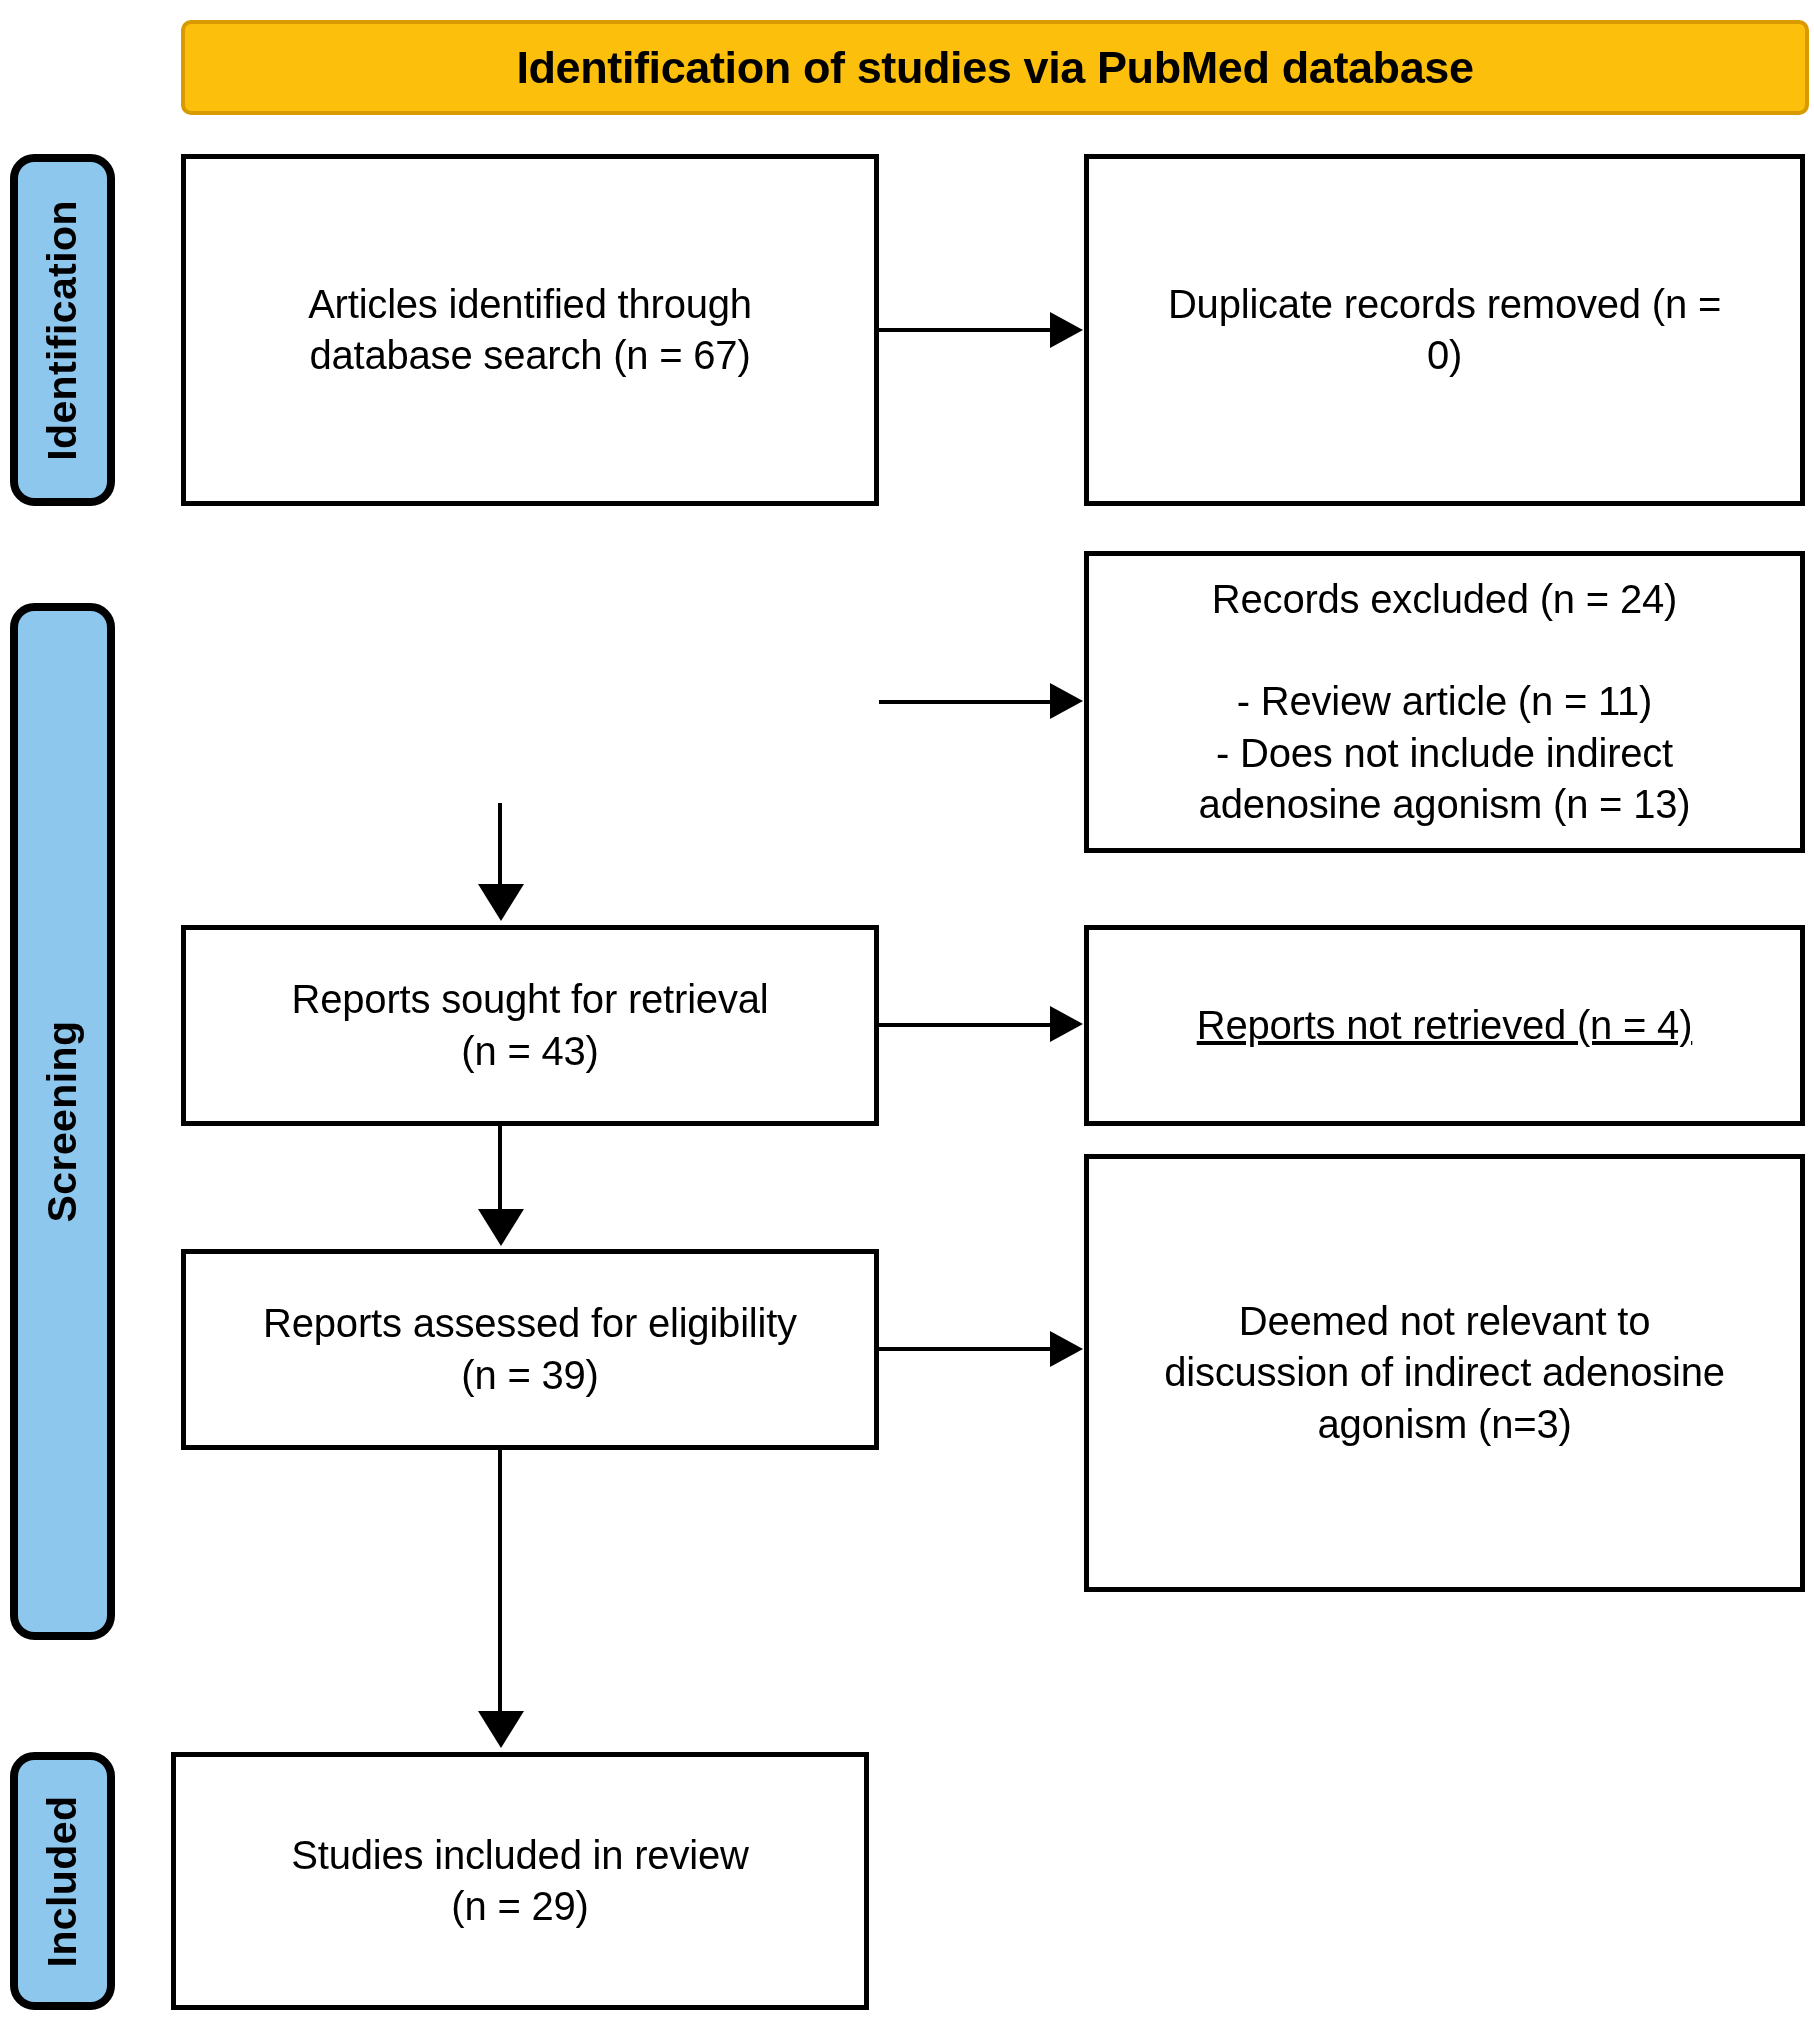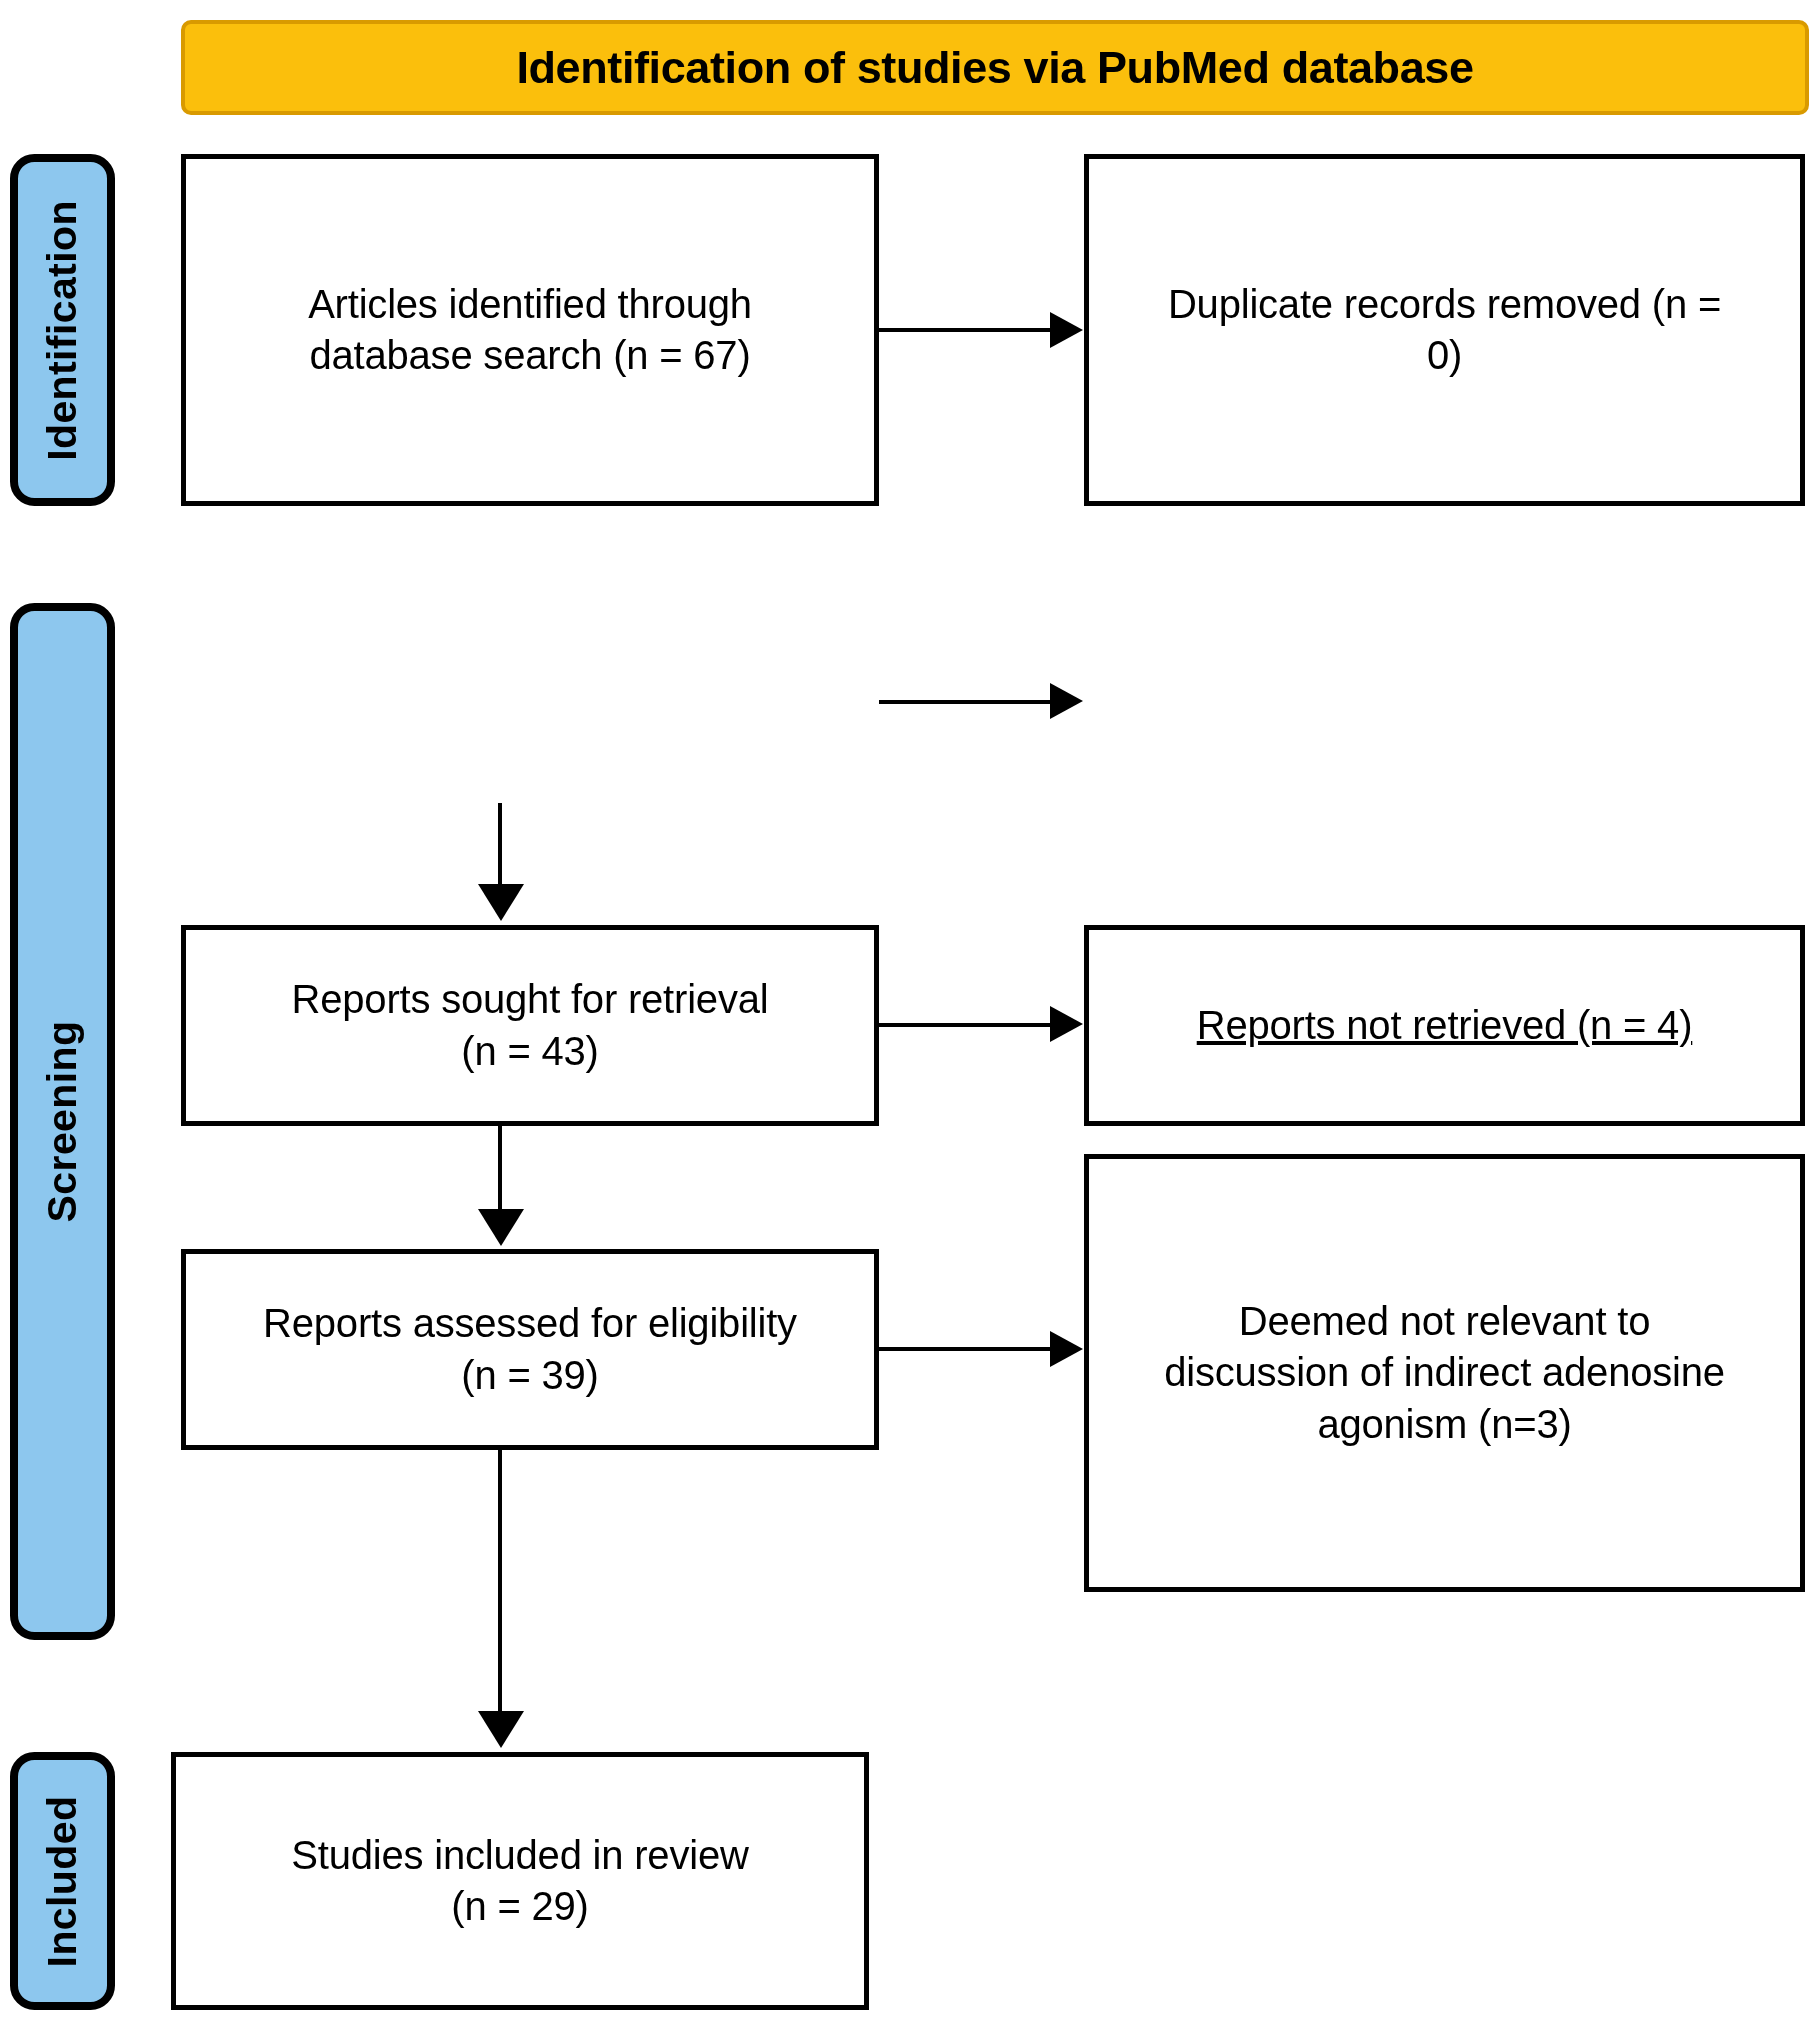--- a/index.html
+++ b/index.html
@@ -174,20 +174,27 @@
   </div>
   <div class="flow-box" id="box-included">
     <span class="box-text">Studies included in review
 (n = 29)</span>
   </div>
 
   <div class="flow-box" id="box-duplicates">
     <span class="box-text">Duplicate records removed (n =
 0)</span>
   </div>
+  <div class="flow-box" id="box-excluded">
+    <span class="box-text">Records excluded (n = 24)
+
+- Review article (n = 11)
+- Does not include indirect
+adenosine agonism (n = 13)</span>
+  </div>
   <div class="flow-box" id="box-not-retrieved">
     <span class="box-text">Reports not retrieved (n = 4)</span>
   </div>
   <div class="flow-box" id="box-not-relevant">
     <span class="box-text">Deemed not relevant to
 discussion of indirect adenosine
 agonism (n=3)</span>
   </div>
 
   <div class="connector-h" id="conn-h-1"></div>

